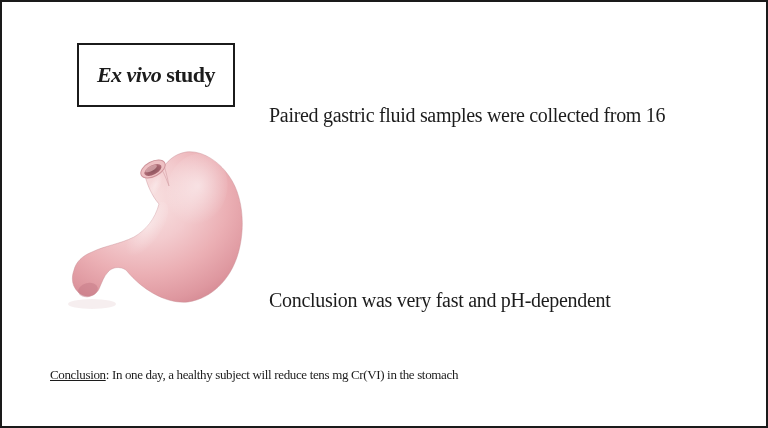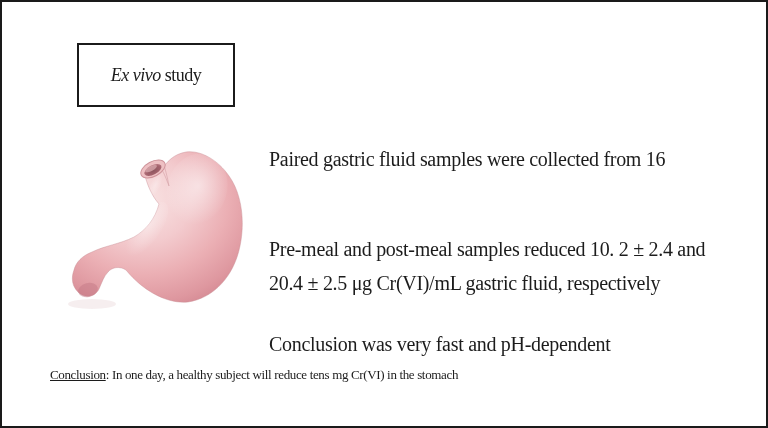--- a/index.html
+++ b/index.html
@@ -14,26 +14,26 @@
     color:#1c1c1c;
   }
   .title-box{
     position:absolute;left:75px;top:41px;
     width:158px;height:64px;box-sizing:border-box;
     border:2px solid #1b1b1b;
     display:flex;align-items:center;justify-content:center;
     background:#ffffff;
   }
   .title-text{
-    font-size:18px;font-weight:normal;letter-spacing:-0.5px;white-space:nowrap;
+    font-size:22px;font-weight:bold;letter-spacing:-0.5px;white-space:nowrap;
   }
   .title-text em{font-style:italic;}
   .keep-space{white-space:pre;}
   .stomach-svg{position:absolute;left:50px;top:132px;width:210px;height:185px;}
-  .para{position:absolute;left:267px;margin-top:44px;}
+  .para{position:absolute;left:267px;}
   .line{
     font-size:20px;line-height:34px;height:34px;
     letter-spacing:-0.3px;white-space:nowrap;
   }
   #para1{top:96px;}
   #para2{top:186px;}
   #para3{top:281px;}
   .conclusion{
     position:absolute;left:48px;top:358px;
     font-size:13px;line-height:30px;letter-spacing:-0.35px;white-space:nowrap;
@@ -99,24 +99,20 @@
       <ellipse cx="101" cy="35" rx="13.2" ry="7.4" fill="#eec0c3" stroke="#cf949b" stroke-width="1"></ellipse>
       <ellipse cx="100.5" cy="35.8" rx="9.4" ry="4.7" fill="url(#gHole)"></ellipse>
       <ellipse cx="99.5" cy="33.8" rx="6.5" ry="2.4" fill="#d8a9ad" opacity="0.75"></ellipse>
     </g>
   </svg>
 
   <div class="para" id="para1">
     <div class="line">Paired gastric fluid samples were collected from 16</div>
   </div>
 
-  <div class="para" id="para2">
-    <div class="line">Pre-meal and post-meal samples reduced 10. 2 ± 2.4 and</div>
-    <div class="line">20.4 ± 2.5 μg Cr(VI)/mL gastric fluid, respectively</div>
-  </div>
 
   <div class="para" id="para3">
     <div class="line">Conclusion was very fast and pH-dependent</div>
   </div>
 
   <div class="conclusion"><span class="underline">Conclusion</span><span class="keep-space">: In one day, a healthy subject will reduce tens mg Cr(VI) in the stomach</span></div>
 
 </div>
 
 </body></html>

